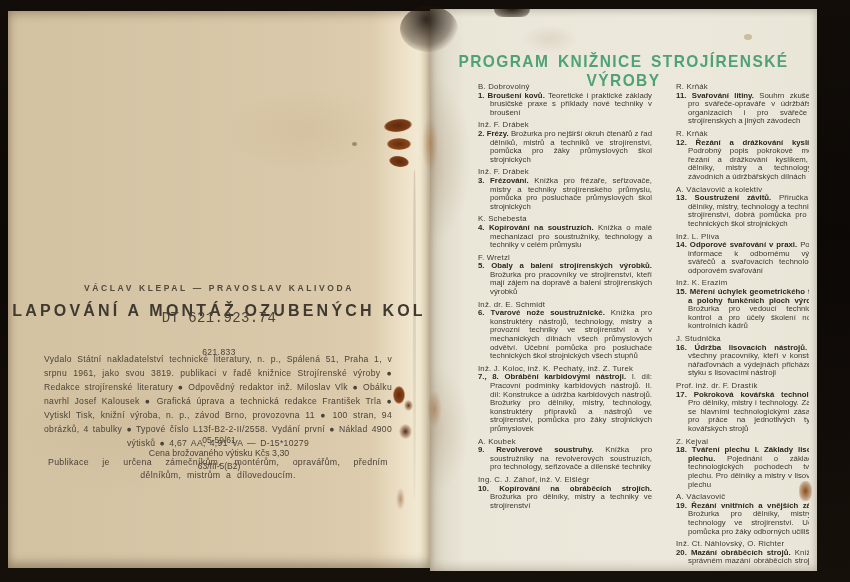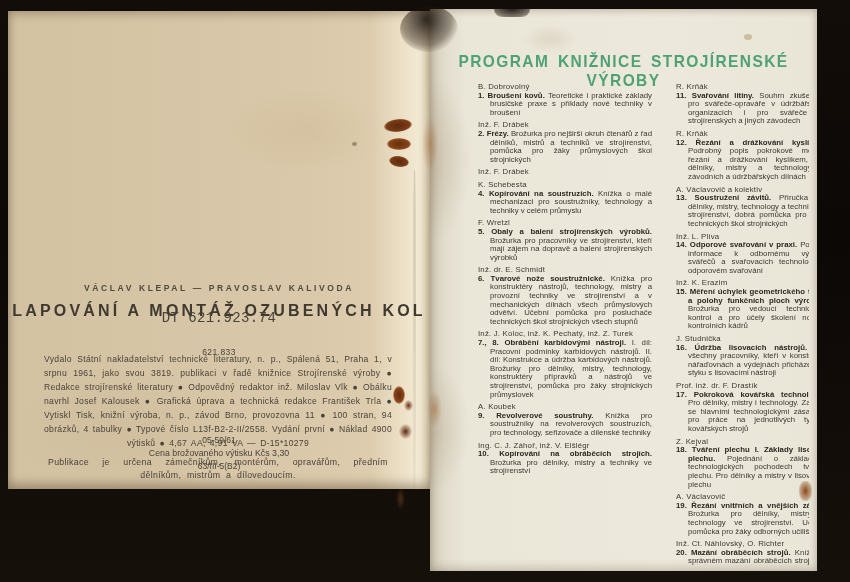--- a/index.html
+++ b/index.html
@@ -3,21 +3,21 @@
 <meta charset="utf-8">
 <style>
   html,body{margin:0;padding:0;}
   body{
     width:850px;height:582px;position:relative;overflow:hidden;
     background:linear-gradient(180deg,#120d08 0%,#0c0806 40%,#16100a 100%);
     font-family:"Liberation Sans",sans-serif;
   }
   
   .page-left{
-    position:absolute;left:8px;top:11px;width:422px;height:478px;
+    position:absolute;left:8px;top:11px;width:422px;height:557px;
     background:
       radial-gradient(ellipse 120px 60px at 300px 120px, rgba(140,100,50,0.07), transparent 70%),
       radial-gradient(ellipse 160px 90px at 120px 420px, rgba(120,90,50,0.06), transparent 70%),
       linear-gradient(90deg,#d3c2a2 0%,#d9c8a9 70%,#ddcdae 86%,#ecdfc5 93%,#f2e9d3 97%,#e3d7ba 100%);
     box-shadow:inset 0 4px 8px rgba(60,40,20,0.25), inset 0 -6px 10px rgba(60,40,20,0.3);
     overflow:hidden;
   }
   .lp-block{position:absolute;left:0;width:100%;text-align:center;color:#4a4339;}
   .lp-authors{top:272px;font-size:8.5px;letter-spacing:2.6px;font-weight:bold;color:#514a3e;}
   .lp-title{top:291px;font-size:16px;font-weight:bold;letter-spacing:3.2px;color:#3f3930;}
@@ -110,20 +110,21 @@
         <div class="entry">
           <div class="author">B. Dobrovolný</div>
           <div class="item"><span class="num">1. </span><span class="btitle">Broušení kovů. </span><span class="desc">Teoretické i praktické základy brusičské praxe s příklady nové techniky v broušení</span></div>
         </div>
         <div class="entry">
           <div class="author">Inž. F. Drábek</div>
           <div class="item"><span class="num">2. </span><span class="btitle">Frézy. </span><span class="desc">Brožurka pro nejširší okruh čtenářů z řad dělníků, mistrů a techniků ve strojírenství, pomůcka pro žáky průmyslových škol strojnických</span></div>
         </div>
         <div class="entry">
           <div class="author">Inž. F. Drábek</div>
+          <div class="item"><span class="num">3. </span><span class="btitle">Frézování. </span><span class="desc">Knížka pro frézaře, seřizovače, mistry a techniky strojírenského průmyslu, pomůcka pro posluchače průmyslových škol strojnických</span></div>
         </div>
         <div class="entry">
           <div class="author">K. Schebesta</div>
           <div class="item"><span class="num">4. </span><span class="btitle">Kopírování na soustruzích. </span><span class="desc">Knížka o malé mechanizaci pro soustružníky, technology a techniky v celém průmyslu</span></div>
         </div>
         <div class="entry">
           <div class="author">F. Wretzl</div>
           <div class="item"><span class="num">5. </span><span class="btitle">Obaly a balení strojírenských výrobků. </span><span class="desc">Brožurka pro pracovníky ve strojírenství, kteří mají zájem na dopravě a balení strojírenských výrobků</span></div>
         </div>
         <div class="entry">

